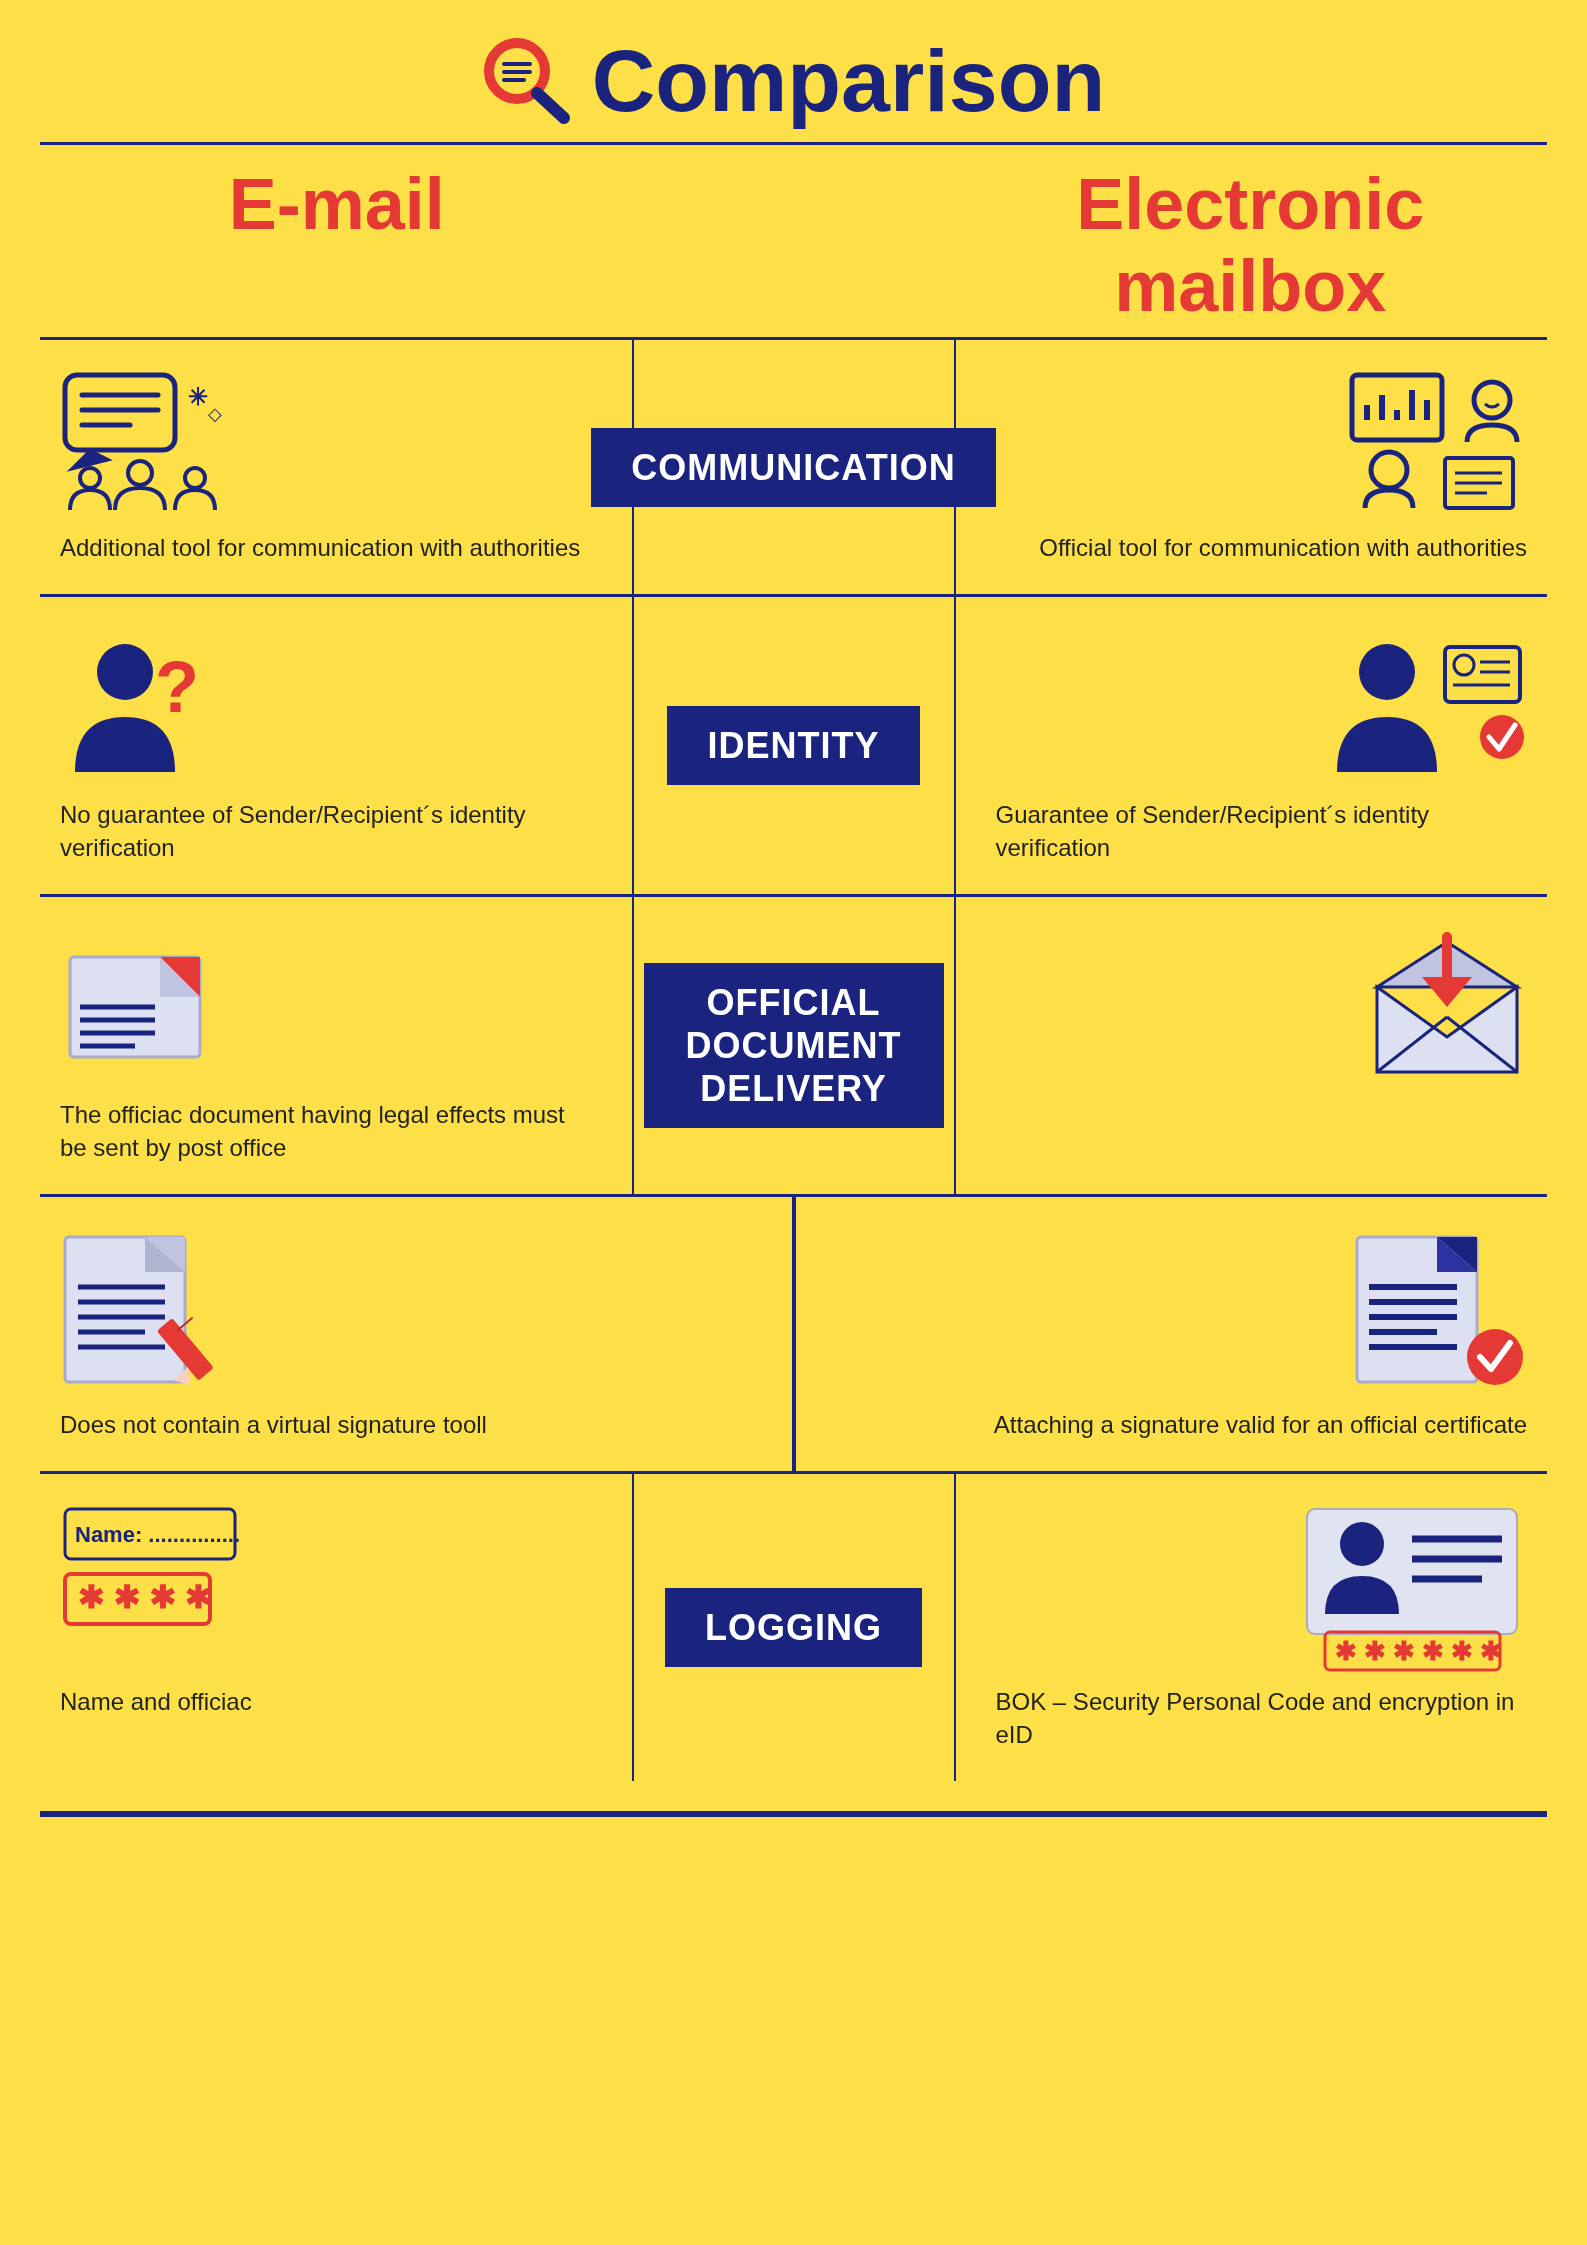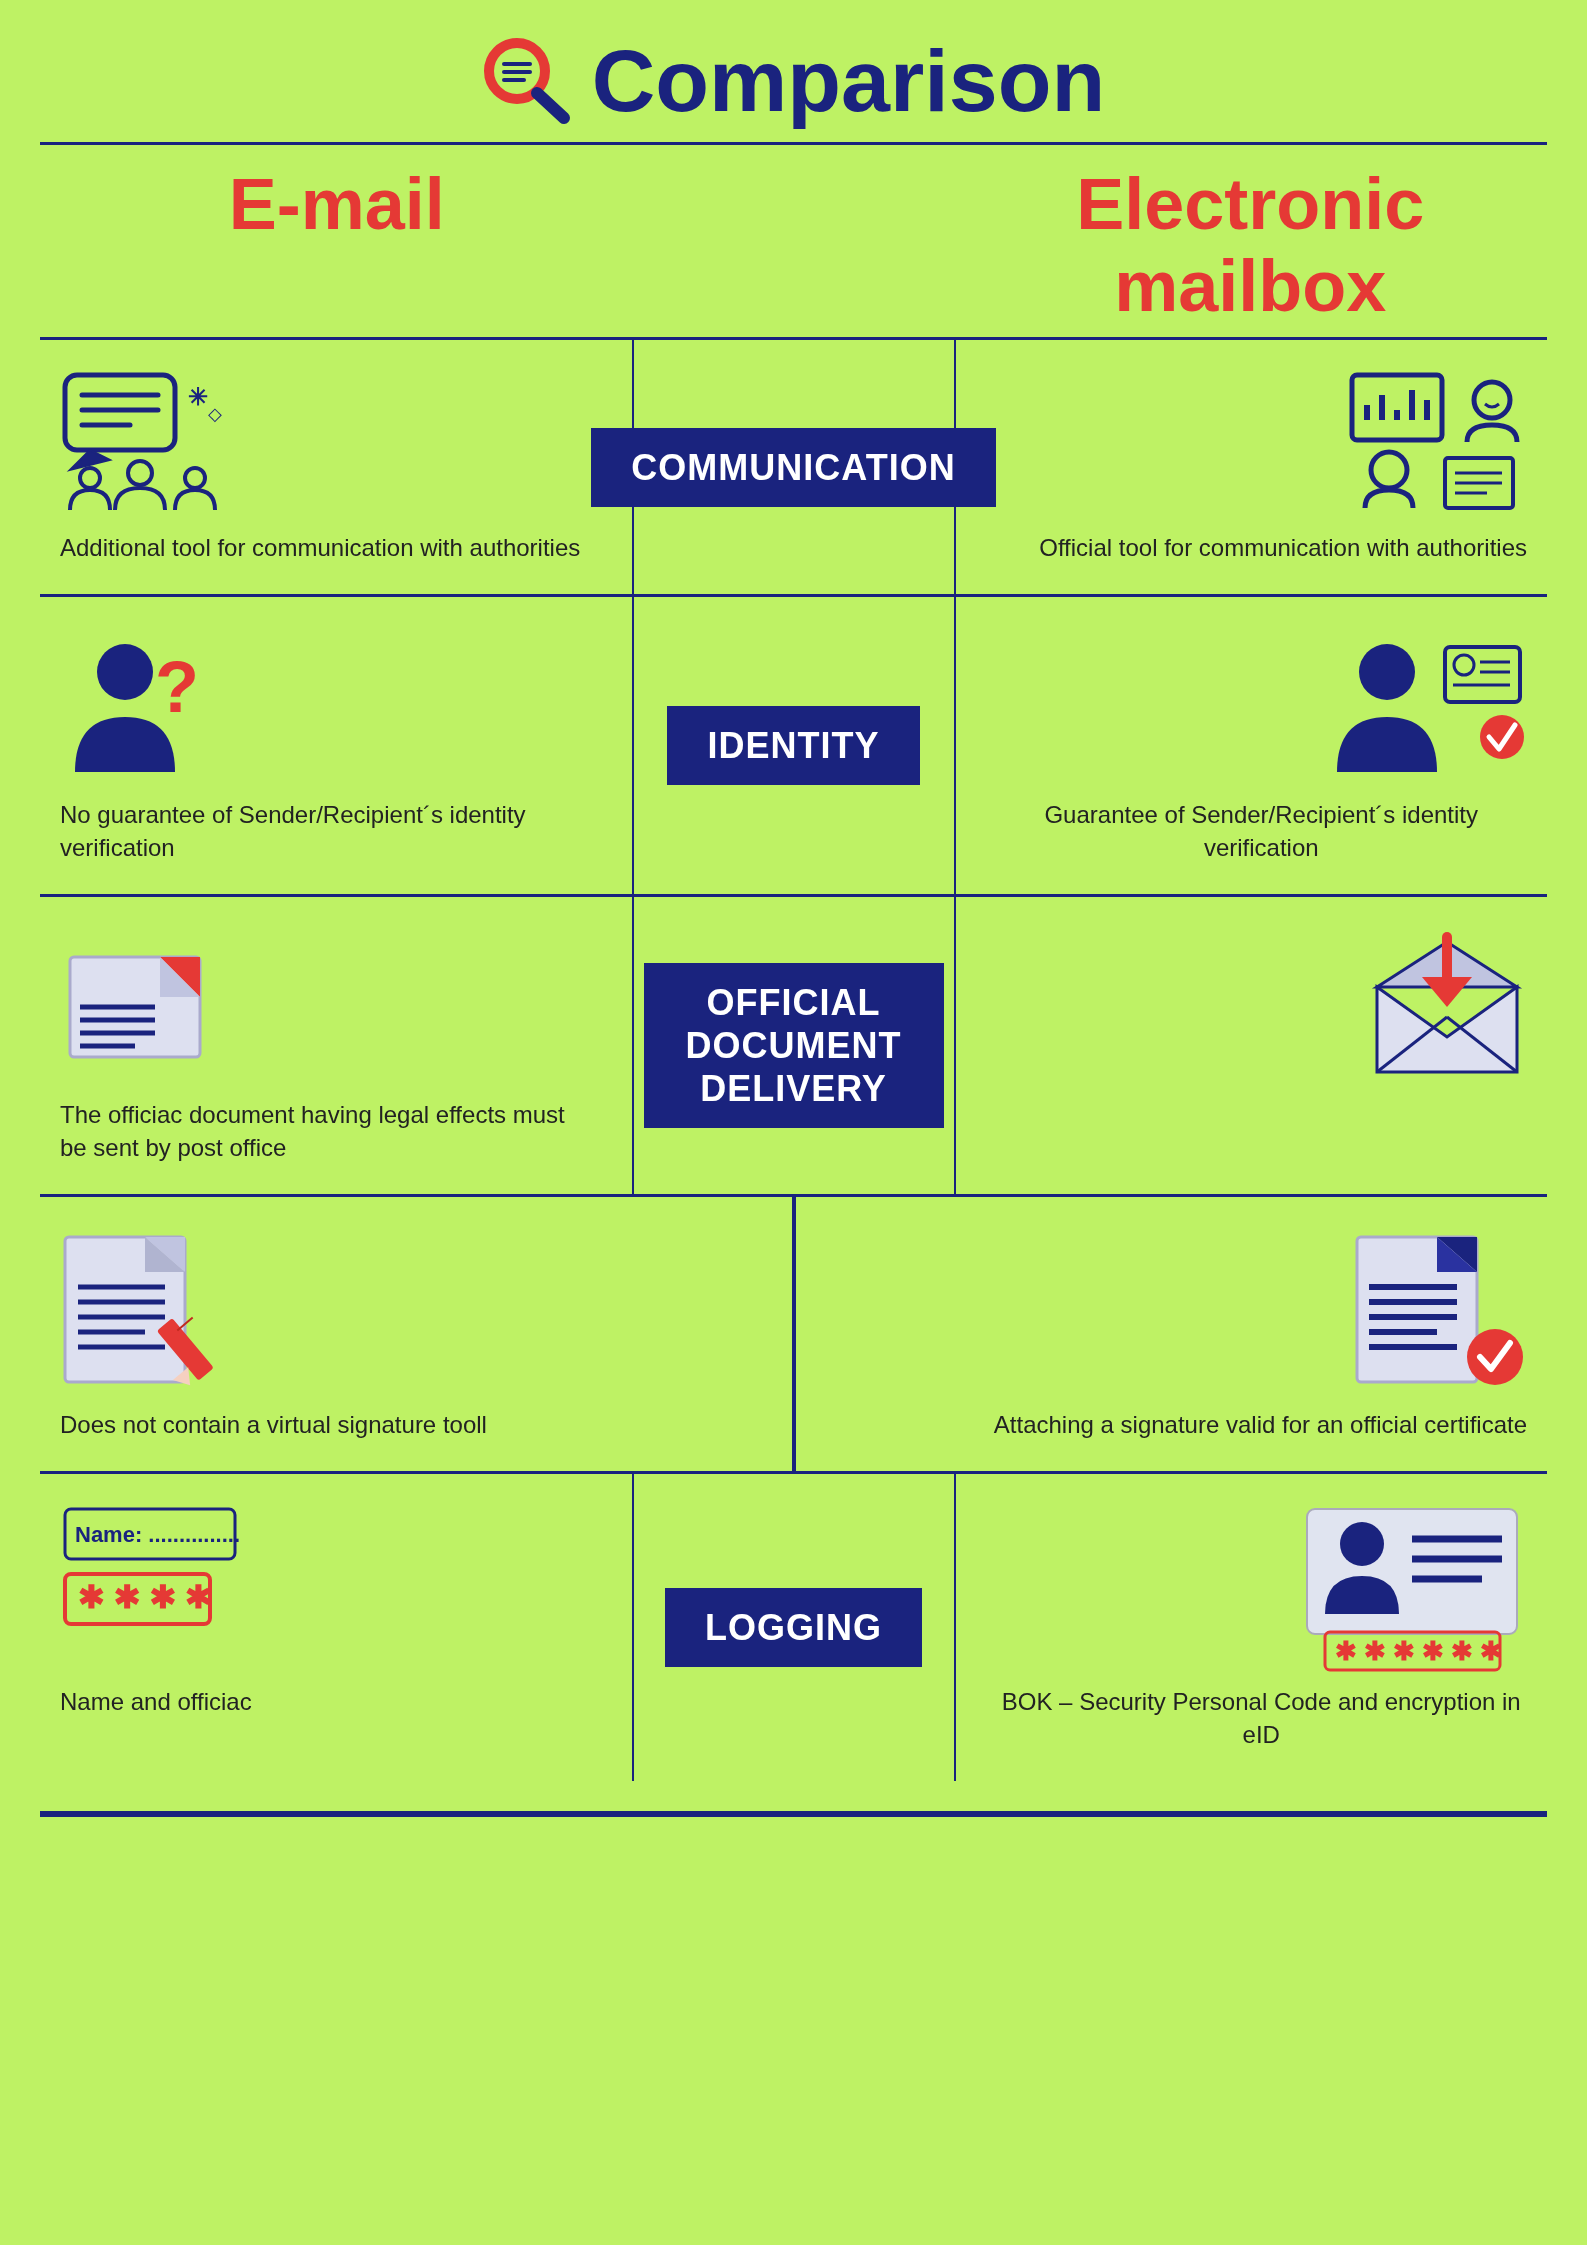--- a/index.html
+++ b/index.html
@@ -5,21 +5,21 @@
     * { box-sizing: border-box; margin: 0; padding: 0; }
     body {
       background: #e8eaf0;
       font-family: Arial, sans-serif;
       width: 1587px;
       min-height: 2245px;
     }
     .page {
       width: 1587px;
       min-height: 2245px;
-      background: #bef264;
+      background: #fde047;
       padding: 30px 40px 40px;
     }
     
     .header {
       text-align: center;
       margin-bottom: 10px;
     }
     .header-title {
       font-size: 88px;
       font-weight: 900;
@@ -83,21 +83,21 @@
       justify-content: center;
       padding: 4px 10px;
     }
     .right-cell {
       flex: 1;
       padding: 30px 20px 30px 40px;
       display: flex;
       flex-direction: column;
       align-items: flex-end;
       justify-content: flex-start;
-      text-align: center;
+      text-align: left;
       border-left: 2px solid #1a237e;
     }
     
     .category-label {
       background: #1a237e;
       color: #fff;
       font-size: 36px;
       font-weight: 900;
       padding: 18px 40px;
       text-align: center;

